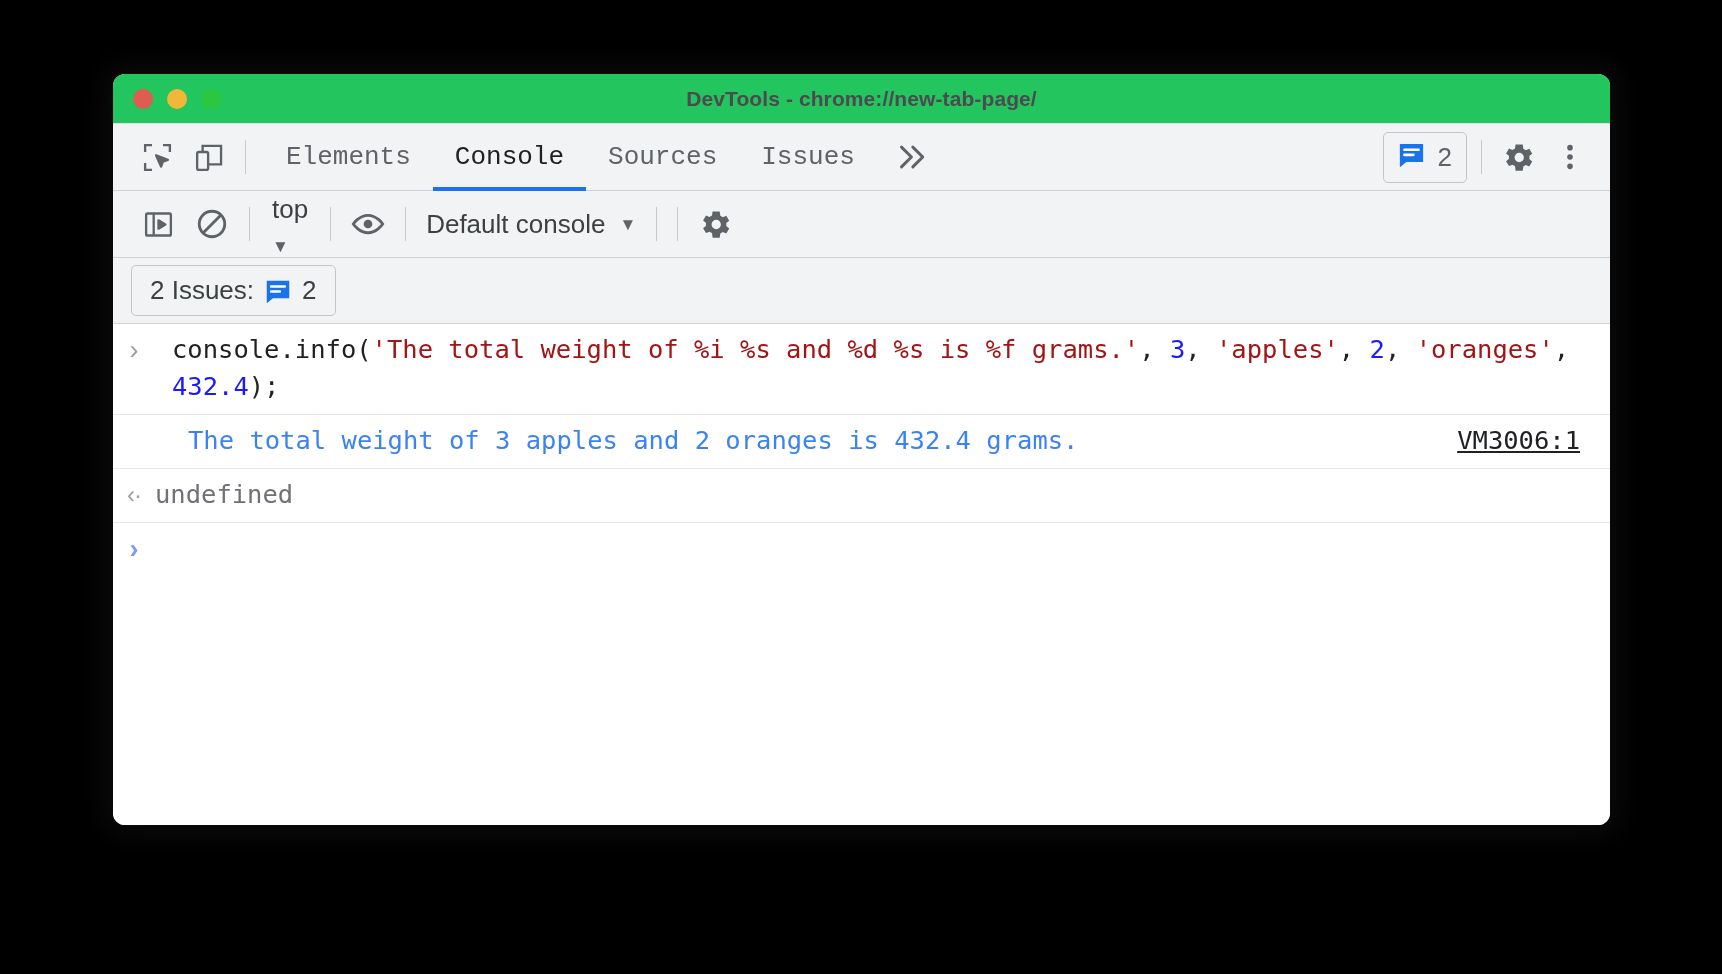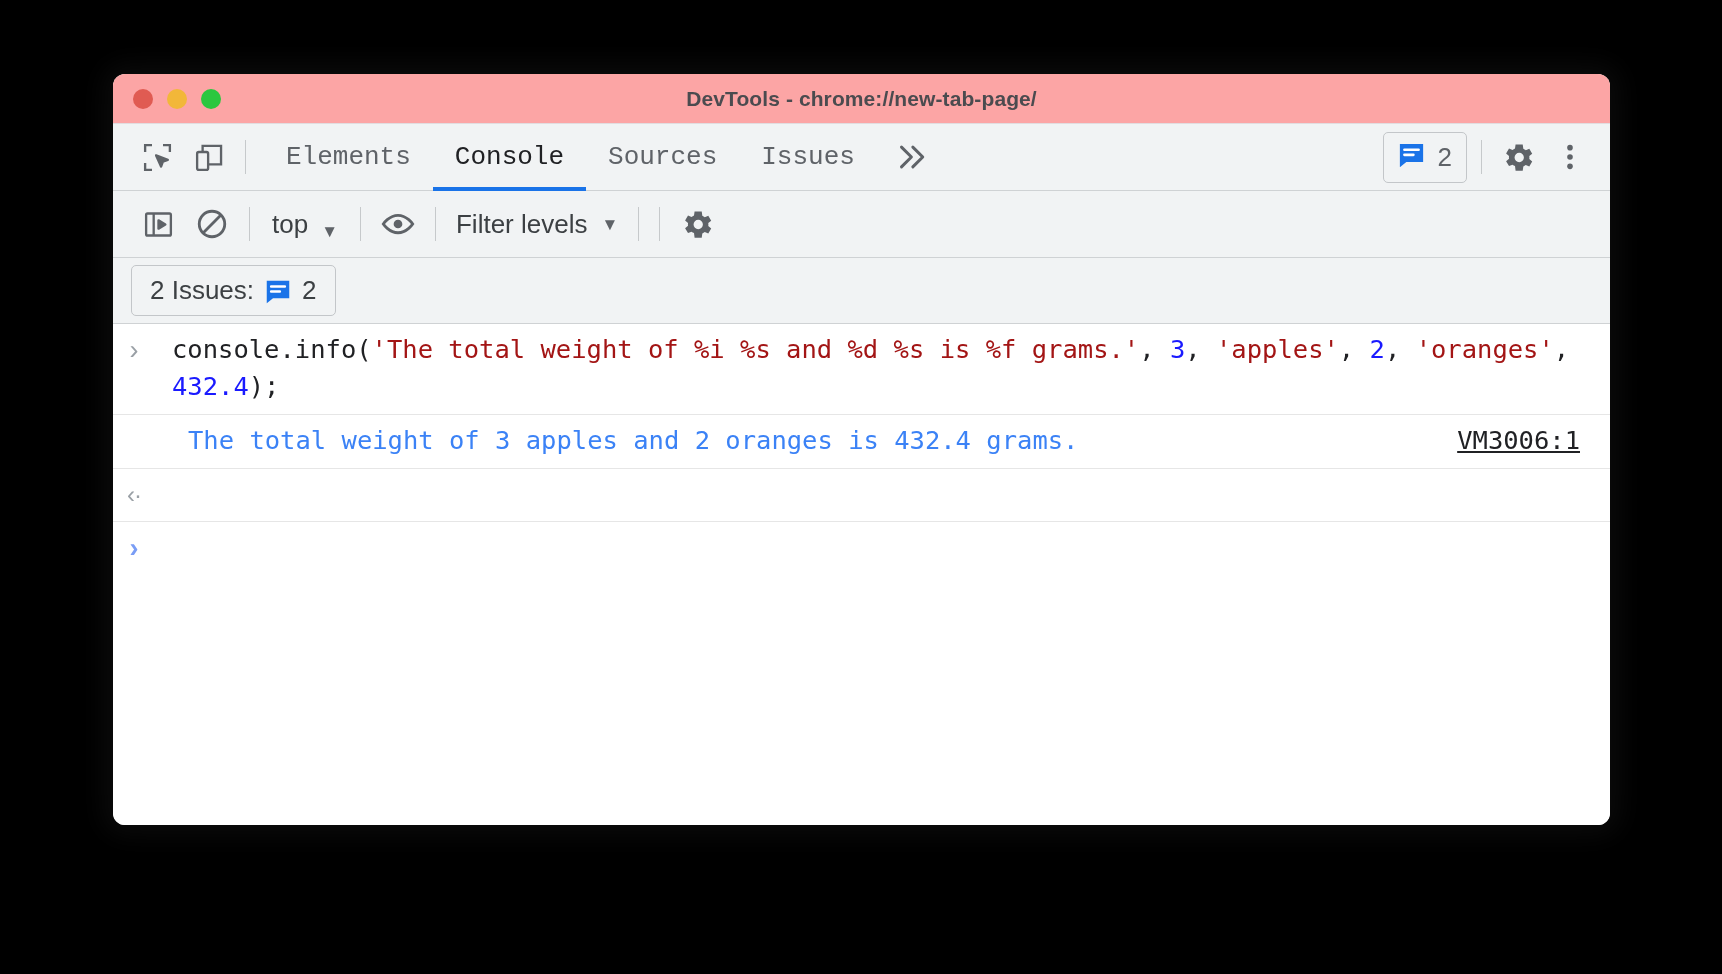--- a/index.html
+++ b/index.html
@@ -23,21 +23,21 @@
     background: #ffffff;
     border-radius: 12px;
     overflow: hidden;
     box-shadow: 0 0 26px 10px rgba(255,255,255,0.045);
   }
 
   
   .titlebar {
     position: relative;
     height: 50px;
-    background: #fca5a5;
+    background: #22c55e;
     border-bottom: 1px solid #e2dde0;
     display: flex; align-items: center;
   }
   .traffic { display: flex; gap: 14px; margin-left: 20px; }
   .dot { width: 20px; height: 20px; border-radius: 50%; }
   .dot.red    { background: #e05b52; }
   .dot.yellow { background: #f2b739; }
   .dot.green  { background: #2bc73f; }
   .win-title {
     position: absolute; left: 0; right: 0; text-align: center;
@@ -96,22 +96,22 @@
     border-bottom: 1px solid #cfd2d4;
     display: flex; align-items: center;
     padding: 0 14px 0 18px;
   }
   .ct-icon {
     width: 54px; height: 50px;
     display: flex; align-items: center; justify-content: center;
     color: #5f6368;
   }
   .ctx-select {
-    display: flex; align-items: flex-end; gap: 13px;
-    padding: 0 12px; font-size: 26px; color: #3c4043;
+    display: flex; align-items: flex-start; gap: 13px;
+    padding: 0 12px; font-size: 26px; color: #3c4043; flex-direction: column;
   }
   .caret { font-size: 17px; color: #5f6368; line-height: 1; }
   .filter-input {
     flex: 1;
     height: 48px;
     margin: 0 14px 0 10px;
     background: #ffffff;
     border: 1px solid #bdc1c6;
     border-radius: 3px;
     display: flex; align-items: center;
@@ -287,21 +287,21 @@
       <div class="ct-icon">
         <svg width="36" height="36" viewBox="0 0 24 24" fill="none" stroke="currentColor" stroke-width="1.9">
           <path d="M2.2 12S6 6.2 12 6.2 21.8 12 21.8 12 18 17.8 12 17.8 2.2 12 2.2 12z"></path>
           <circle cx="12" cy="12" r="2.9" fill="currentColor" stroke="none"></circle>
         </svg>
       </div>
       <div class="vsep"></div>
 
 
       <div class="levels">
-        <span>Filter levels</span>
+        <span>Default console</span>
         <span class="caret">▼</span>
       </div>
       <div class="vsep"></div>
       <div class="vsep"></div>
       <div class="ct-icon">
         <svg width="35" height="35" viewBox="0 0 24 24" fill="currentColor">
           <path d="M19.4 13a7.6 7.6 0 000-2l2-1.6-2-3.4-2.4 1a7.6 7.6 0 00-1.7-1L14.9 3H10l-.4 2.9a7.6 7.6 0 00-1.7 1l-2.4-1-2 3.4 2 1.6a7.6 7.6 0 000 2l-2 1.6 2 3.4 2.4-1a7.6 7.6 0 001.7 1L10 21h4.9l.4-2.9a7.6 7.6 0 001.7-1l2.4 1 2-3.4zM12.5 15.2a3.2 3.2 0 110-6.4 3.2 3.2 0 010 6.4z"></path>
         </svg>
       </div>
     </div>
@@ -335,20 +335,23 @@
         <div class="content">
           <span class="out-text">The total weight of 3 apples and 2 oranges is 432.4 grams.</span>
           <span class="src-link">VM3006:1</span>
         </div>
       </div>
 
       <div class="row">
         <div class="gutter">
           <span class="chev-ret">‹·</span>
         </div>
+        <div class="content">
+          <span class="undefined-text">undefined</span>
+        </div>
       </div>
 
       <div class="row blank prompt-row">
         <div class="gutter">
           <span class="chev-prompt">›</span>
         </div>
         <div class="content">
           <span></span>
         </div>
       </div>

